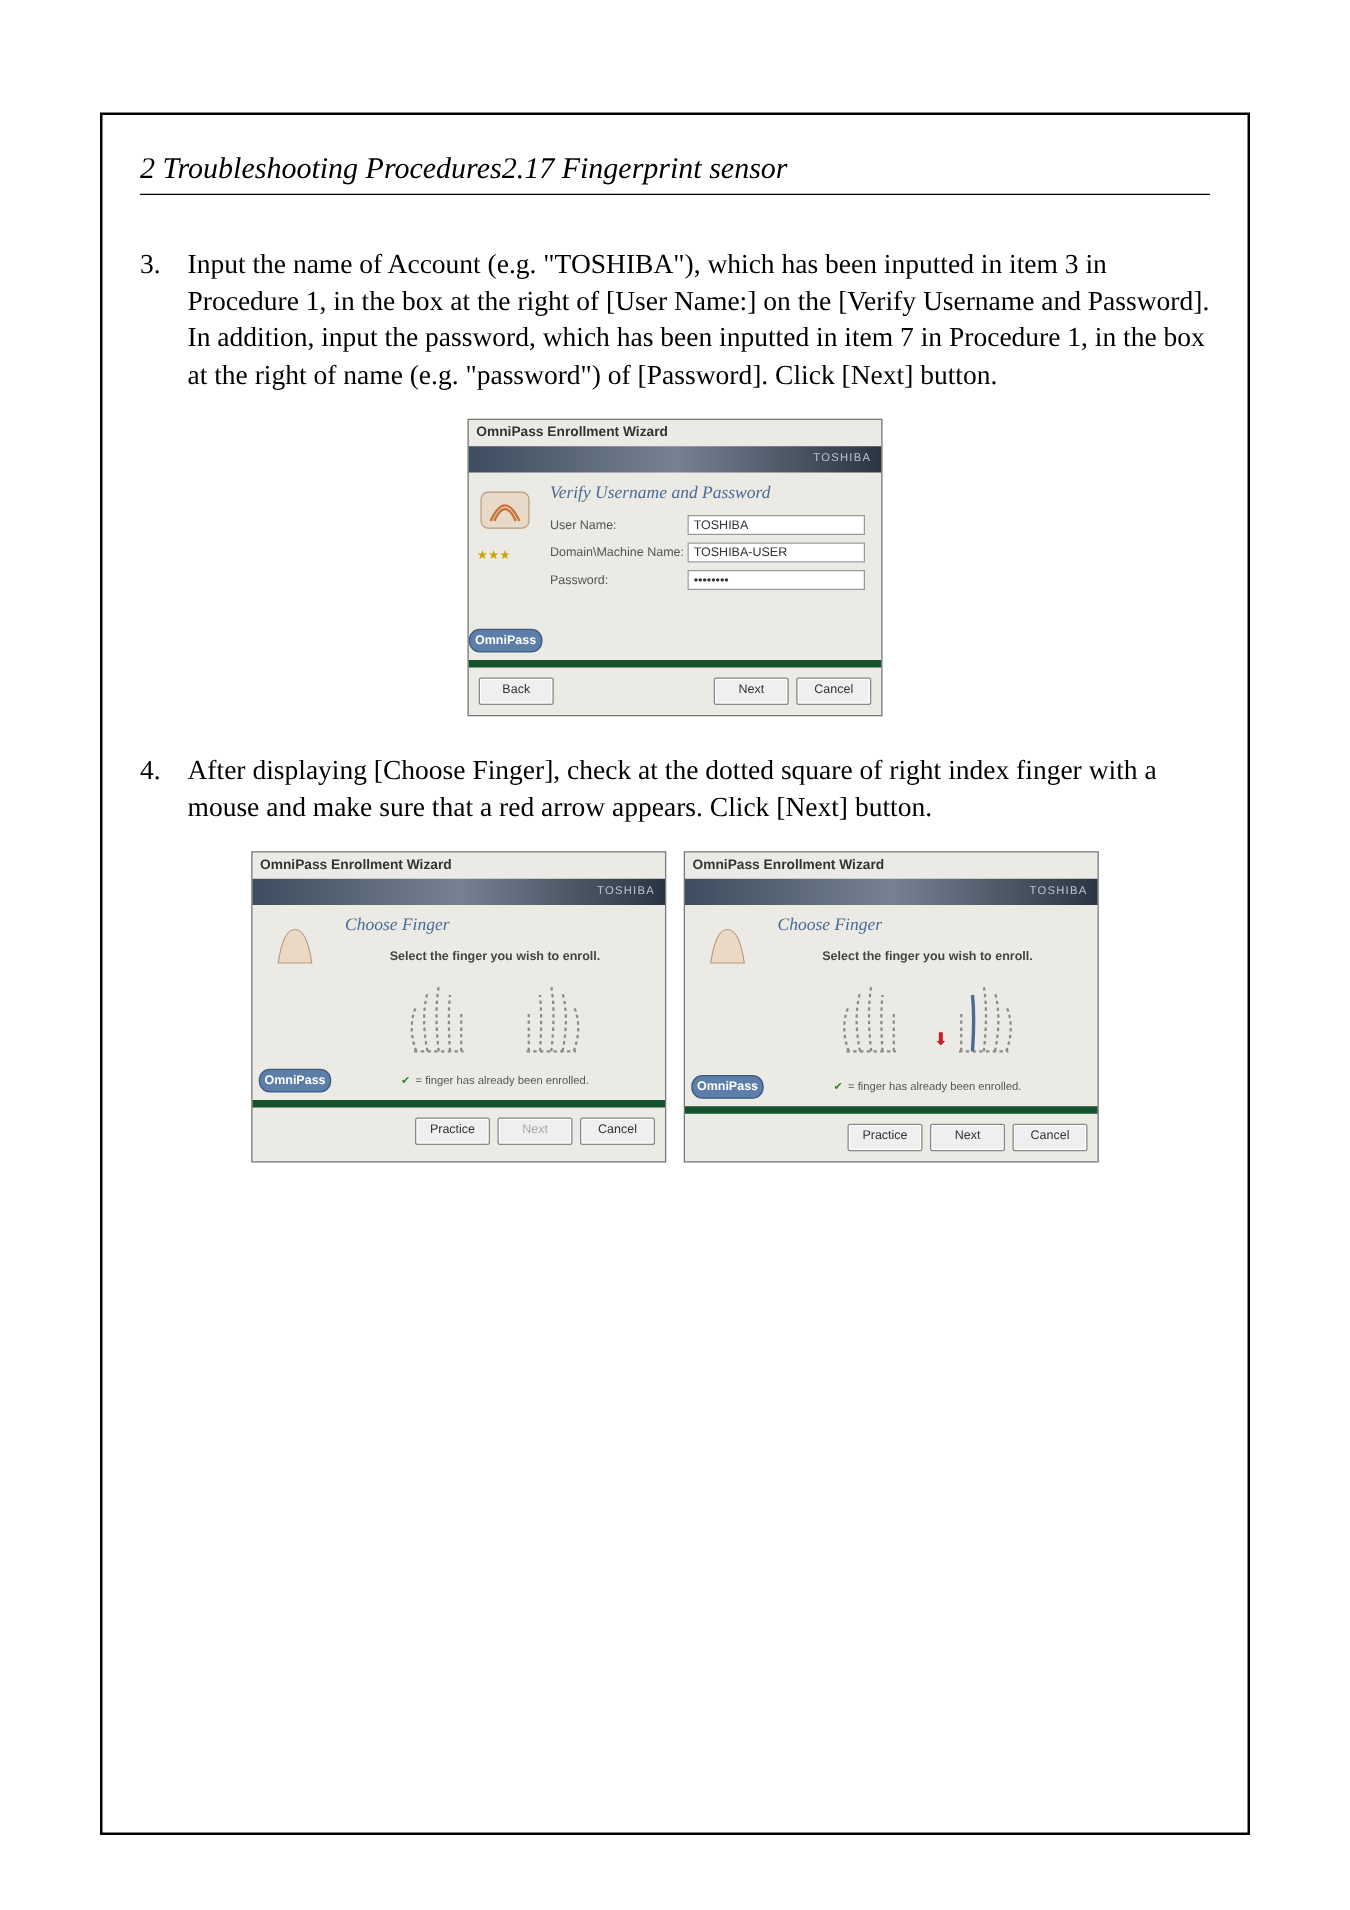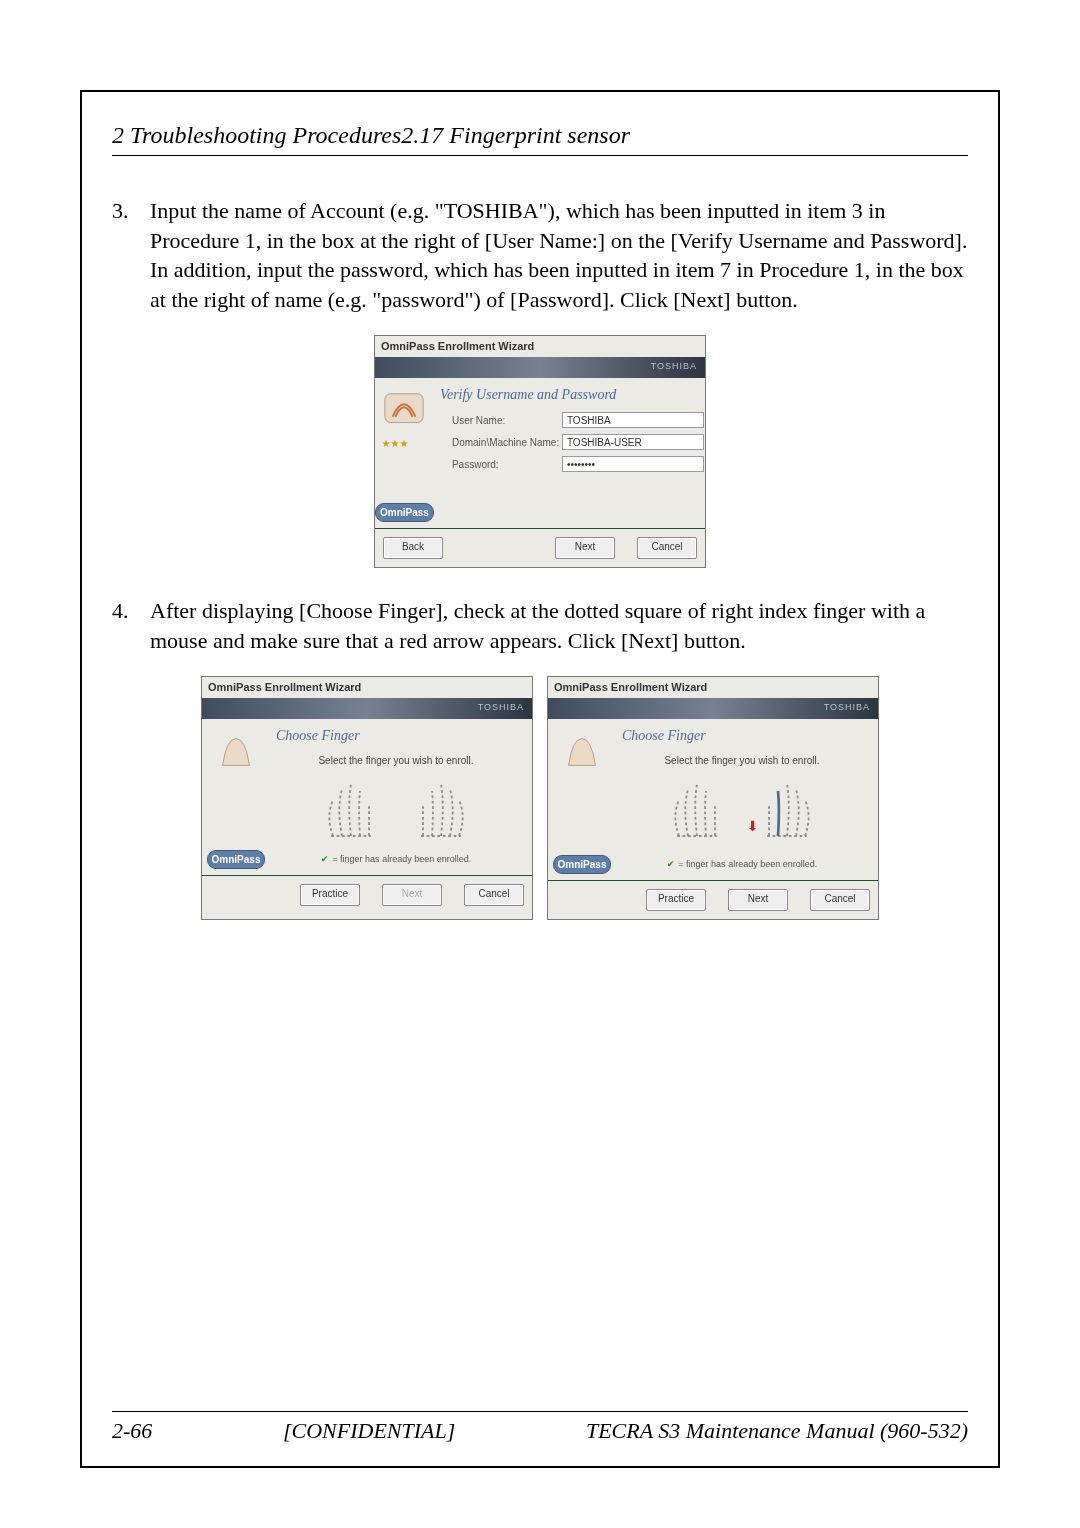--- a/index.html
+++ b/index.html
@@ -105,21 +105,21 @@
   .wiz-desc {
     font-size: 9px;
     color: #444;
     text-align: justify;
     margin-bottom: 8px;
     line-height: 1.3;
   }
   .wiz-field-row {
     display: flex;
     align-items: center;
-    margin: 6px 12px;
+    margin: 6px 0;
     font-size: 10px;
   }
   .wiz-field-label {
     width: 110px;
     color: #555;
   }
   .wiz-input {
     flex: 1;
     border: 1px solid #9a9a9a;
     background: #fff;
@@ -135,25 +135,25 @@
     font-size: 10px;
     font-weight: bold;
     padding: 2px 4px;
     border-radius: 9px;
     border: 1px solid #3e5b82;
   }
   .omnipass-badge::before {
     content: "";
   }
   .wiz-footer {
-    border-top: 1px solid #14532d;
+    border-top: 6px solid #14532d;
     padding: 8px;
     display: flex;
     justify-content: space-between;
-    gap: 22px;
+    gap: 6px;
   }
   .wiz-footer .left-btn {
     margin-right: auto;
   }
   .wiz-btn {
     min-width: 58px;
     height: 20px;
     font-size: 10px;
     background: #efefef;
     border: 1px solid #888;
@@ -181,21 +181,21 @@
   }
   .check-ico {
     color: #2b8a2b;
     margin-right: 4px;
   }
   .sel-note {
     text-align: center;
     font-size: 10px;
     color: #444;
     margin-bottom: 4px;
-    font-weight: normal;
+    font-weight: bold;
   }
   .footer-row {
     position: absolute;
     bottom: 22px;
     left: 30px;
     right: 30px;
   }
   .footer-hr {
     border: none;
     border-top: 1.5px solid #000;
@@ -389,23 +389,15 @@
             <div style="flex:1"></div>
             <div class="wiz-btn">Practice</div>
             <div class="wiz-btn">Next</div>
             <div class="wiz-btn">Cancel</div>
           </div>
         </div>
 
       </div>
     </div>
 
-    <div class="footer-row">
-      <hr class="footer-hr">
-      <div class="footer-text">
-        <span>2-66</span>
-        <span>[CONFIDENTIAL]</span>
-        <span>TECRA S3 Maintenance Manual (960-532)</span>
-      </div>
-    </div>
 
   </div>
 </div>
 
 </body></html>

